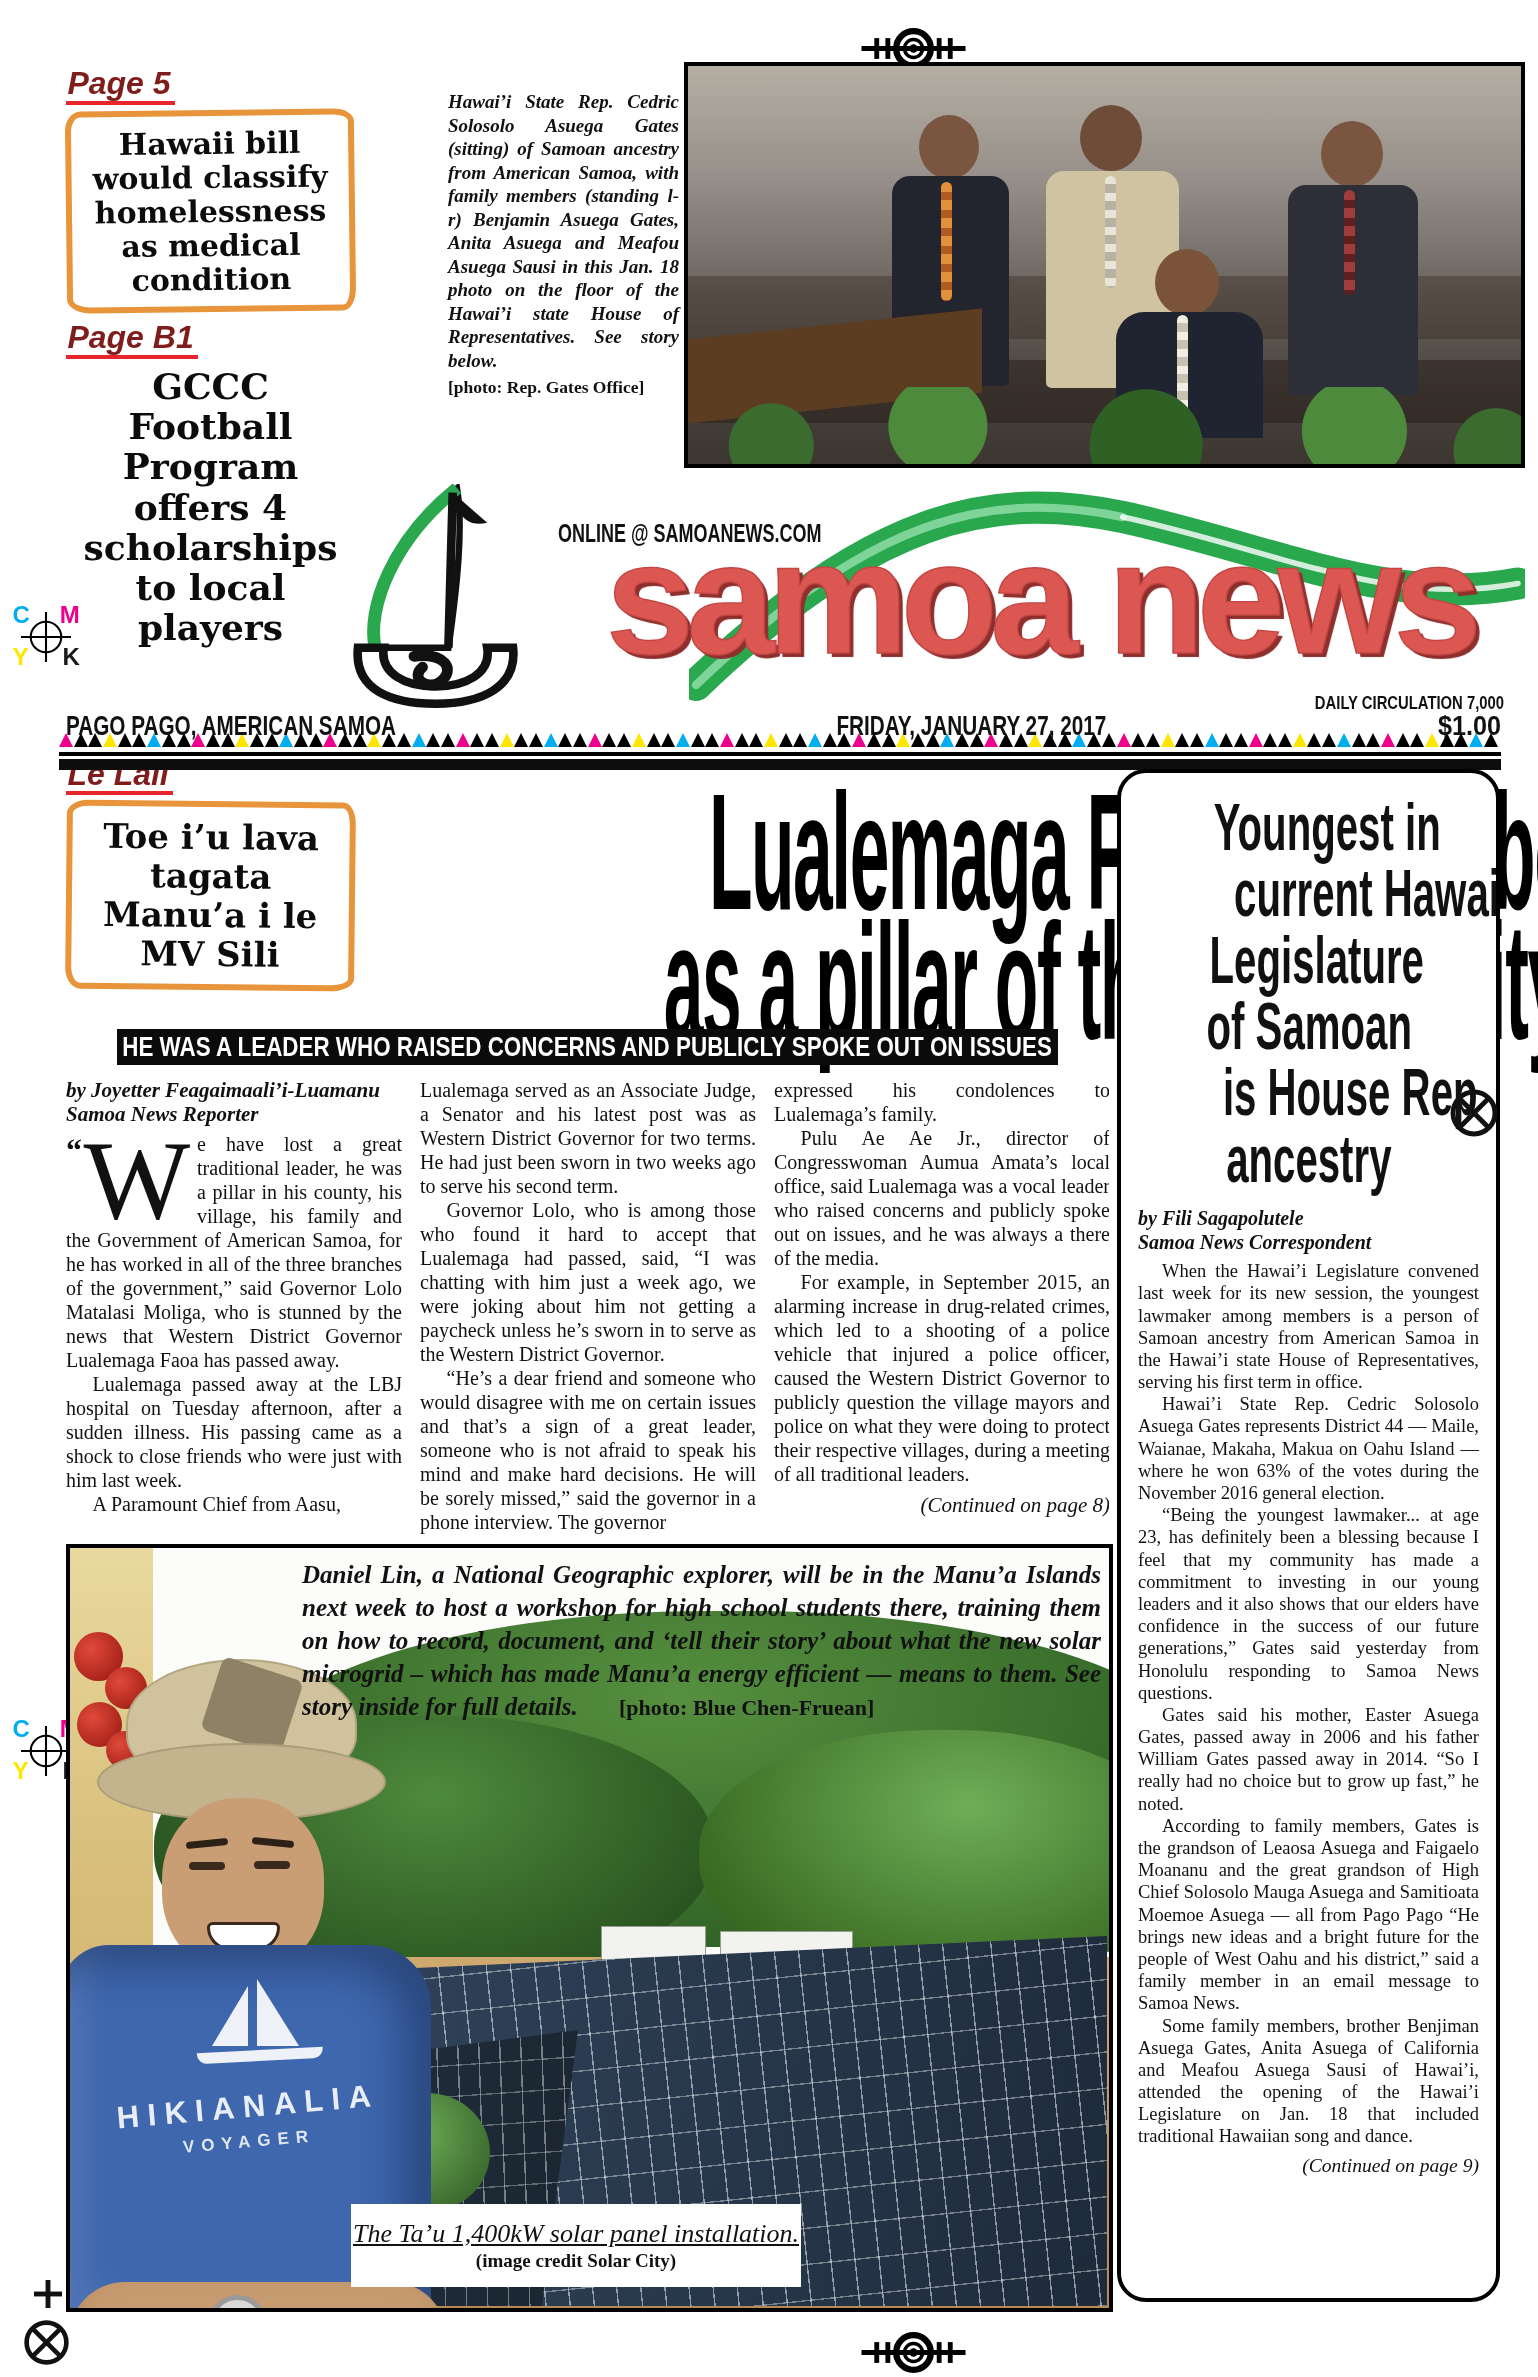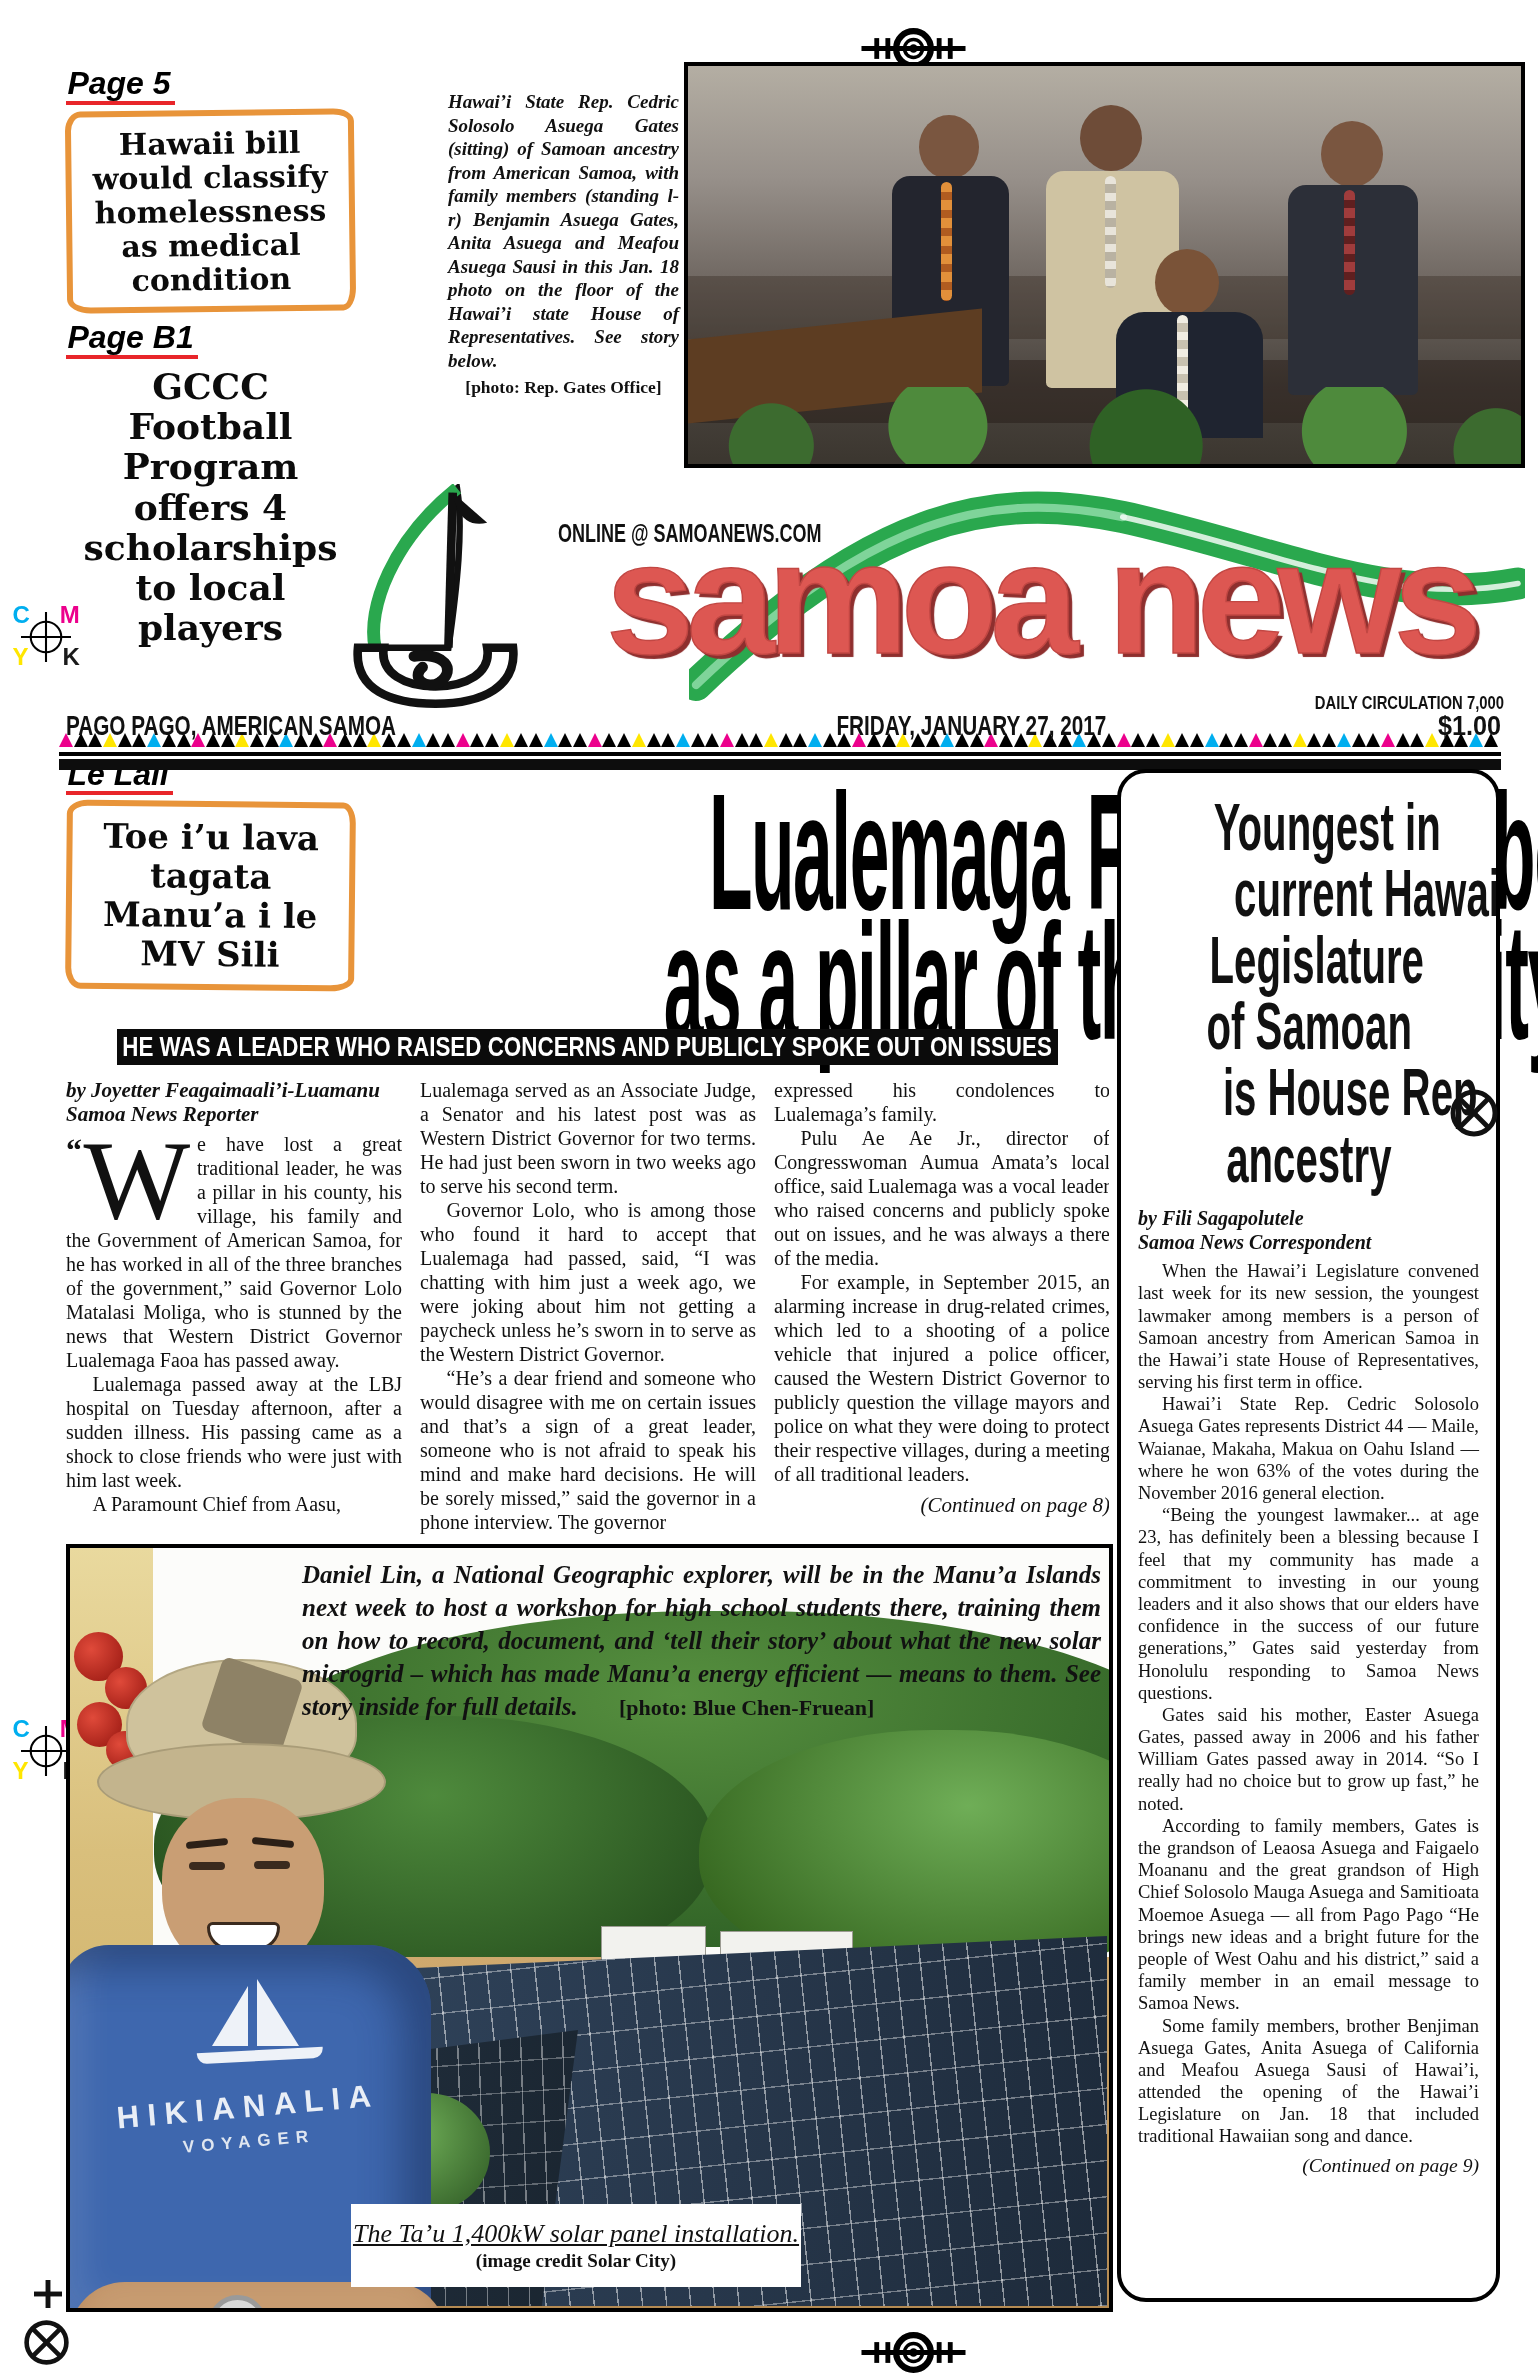--- a/index.html
+++ b/index.html
@@ -13,21 +13,21 @@
   .cmyk span { position:absolute; font-family:"Liberation Sans",sans-serif; font-weight:bold; font-size:24px; }
   .cmyk .c { left:1.4px; top:0; color:#00aeef; }
   .cmyk .m { right:1.4px; top:0; color:#ec008c; }
   .cmyk .y { left:1.4px; bottom:0; color:#ffe600; }
   .cmyk .k { right:1.4px; bottom:0; color:#1a1a1a; }
   .cmyk svg { position:absolute; left:9.8px; top:11.2px; }
 
   
   .promo-col { left:66px; top:67px; width:289px; }
   .promo-tag { display:inline-block; font-family:"Liberation Sans",sans-serif; font-weight:bold; font-style:italic;
-               font-size:32px; color:#000000; border-bottom:4.2px solid #e8252a; padding:0 4.2px 0 1.4px; line-height:1.05; }
+               font-size:32px; color:#7f1d1d; border-bottom:4.2px solid #e8252a; padding:0 4.2px 0 1.4px; line-height:1.05; }
   .sketch-box { border:6.3px solid #e8943a; border-radius:15.4px 21px 12.6px 24px / 19.6px 12.6px 22.4px 14px;
                 transform:rotate(-0.7deg); padding:11.2px 2.8px 9.8px; margin:5.6px 0 8.4px; background:#fff; }
   .sketch-box.alt { transform:rotate(0.6deg); border-radius:21px 12.6px 24px 15.4px / 14px 21px 12.6px 21px; }
   .promo-head { font-family:"DejaVu Serif",serif; font-weight:bold; text-align:center; color:#0c0c0c; }
   .promo-head.h1 { font-size:30px; line-height:1.13; }
   .promo-head.h2 { font-size:36px; line-height:1.12; margin:7px 0 0 0; }
   .promo-head.h3 { font-size:34px; line-height:1.15; }
   .gap-lelali { margin-top:110px; }
 
   
@@ -41,21 +41,21 @@
                background:radial-gradient(circle at 10% 60%, #3c6b2f 0 42px, transparent 43px),
                           radial-gradient(circle at 30% 40%, #4e8a3c 0 49px, transparent 50px),
                           radial-gradient(circle at 55% 60%, #2f6125 0 56px, transparent 57px),
                           radial-gradient(circle at 80% 45%, #4e8a3c 0 52px, transparent 53px),
                           radial-gradient(circle at 97% 65%, #3c6b2f 0 42px, transparent 43px); }
   .tp-desk { position:absolute; left:0; bottom:56px; width:294px; height:84px; background:#5d3d22; transform:skewY(-6deg); }
 
   
   .top-caption { left:448px; top:90px; width:231px; font-weight:bold; font-style:italic;
                  font-size:19px; line-height:1.24; text-align:justify; }
-  .top-caption .credit { display:block; font-style:normal; font-size:17.5px; text-align:center; margin-top:4.2px; }
+  .top-caption .credit { display:block; font-style:normal; font-size:17.5px; text-align:left; margin-top:4.2px; }
 
   
   .online { left:558px; top:519px; font-family:"Liberation Sans",sans-serif; font-weight:bold; font-size:25px;
             transform:scaleX(.72); transform-origin:left top; white-space:nowrap; letter-spacing:0; z-index:3; }
   .mast-title { left:568px; top:519px; width:944px; text-align:center; z-index:2;
                 font-family:"Liberation Sans",sans-serif; font-weight:bold; font-size:159px; line-height:1;
                 letter-spacing:-7.7px; color:#dd5752; white-space:nowrap;
                 text-shadow:4.2px 4.2px 0.7px #8e2f2e; -webkit-text-stroke:1.4px #c24743; }
   .circulation { left:1231px; top:692px; width:273px; text-align:right; font-family:"Liberation Sans",sans-serif;
                  font-weight:bold; font-size:19px; transform:scaleX(.78); transform-origin:right top; white-space:nowrap; z-index:3; }

